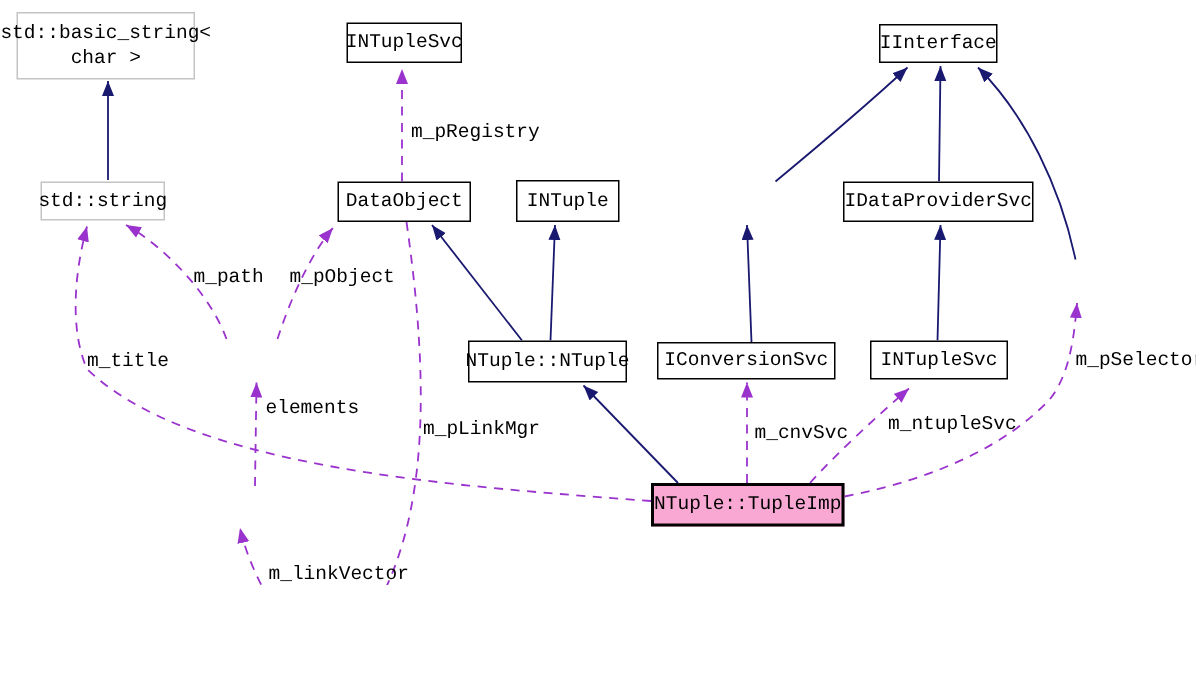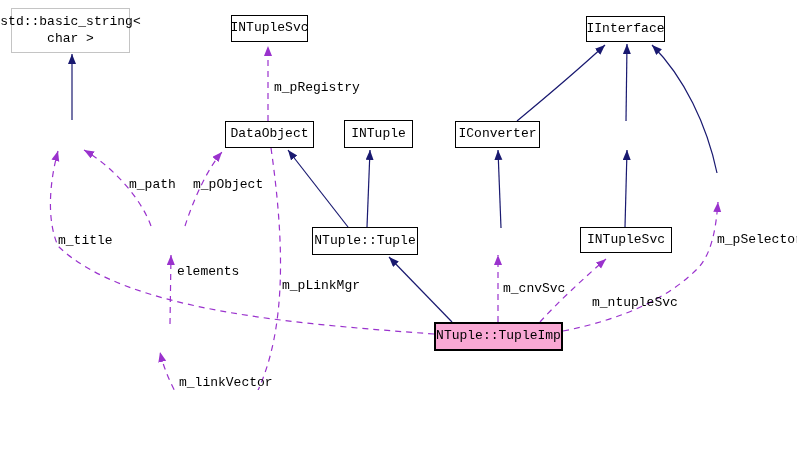--- a/index.html
+++ b/index.html
@@ -53,33 +53,35 @@
       <path d="M271,148 C282,225 286,300 269,360 C261,388 252,403 243,416" marker-end="url(#arrow-purple)"></path>
       <path d="M498,322 L498,255" marker-end="url(#arrow-purple)"></path>
       <path d="M540,322 C558,302 584,278 606,259" marker-end="url(#arrow-purple)"></path>
       <path d="M563,331 C625,319 672,296 700,266 C712,251 716,228 718,202" marker-end="url(#arrow-purple)"></path>
       <path d="M191,418 C179,400 166,378 160,352" marker-end="url(#arrow-purple)"></path>
     </g>
   </svg>
 
   <div class="node undoc" style="left:11px;top:8px;width:119px;height:45px">std::basic_string&lt;
 char &gt;</div>
+  <div class="node undoc" style="left:27px;top:121px;width:83px;height:26px">std::string</div>
   <div class="node" style="left:231px;top:15px;width:77px;height:27px">INTupleSvc</div>
   <div class="node" style="left:225px;top:121px;width:89px;height:27px">DataObject</div>
   <div class="node" style="left:586px;top:16px;width:79px;height:26px">IInterface</div>
   <div class="node" style="left:344px;top:120px;width:69px;height:28px">INTuple</div>
-  <div class="node" style="left:455px;top:121px;width:85px;height:27px">IConverter</div>
-  <div class="node" style="left:312px;top:227px;width:106px;height:28px">NTuple::Tuple</div>
+  <div class="node" style="left:562px;top:121px;width:127px;height:27px">IDataProviderSvc</div>
+  <div class="node" style="left:312px;top:227px;width:106px;height:28px">NTuple::NTuple</div>
+  <div class="node" style="left:438px;top:228px;width:119px;height:25px">IConversionSvc</div>
   <div class="node" style="left:580px;top:227px;width:92px;height:26px">INTupleSvc</div>
   <div class="node current" style="left:434px;top:322px;width:129px;height:29px">NTuple::TupleImp</div>
 
   <span class="edge-label" style="left:274px;top:80px">m_pRegistry</span>
   <span class="edge-label" style="left:129px;top:177px">m_path</span>
   <span class="edge-label" style="left:193px;top:177px">m_pObject</span>
   <span class="edge-label" style="left:58px;top:233px">m_title</span>
   <span class="edge-label" style="left:177px;top:264px">elements</span>
   <span class="edge-label" style="left:282px;top:278px">m_pLinkMgr</span>
   <span class="edge-label" style="left:503px;top:281px">m_cnvSvc</span>
-  <span class="edge-label" style="left:592px;top:295px">m_ntupleSvc</span>
+  <span class="edge-label" style="left:592px;top:275px">m_ntupleSvc</span>
   <span class="edge-label" style="left:717px;top:232px">m_pSelector</span>
   <span class="edge-label" style="left:179px;top:375px">m_linkVector</span>
 
 </div>
 
 </body></html>

